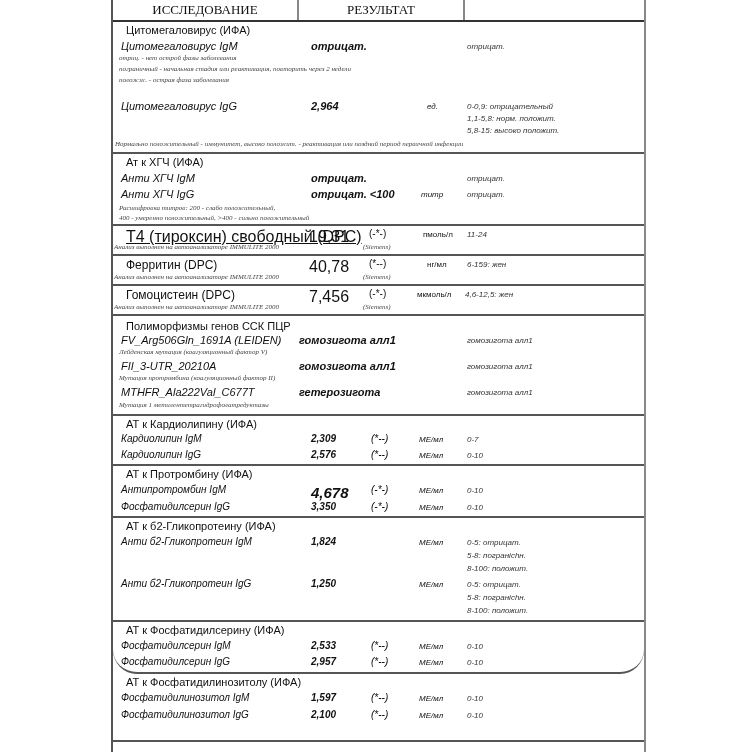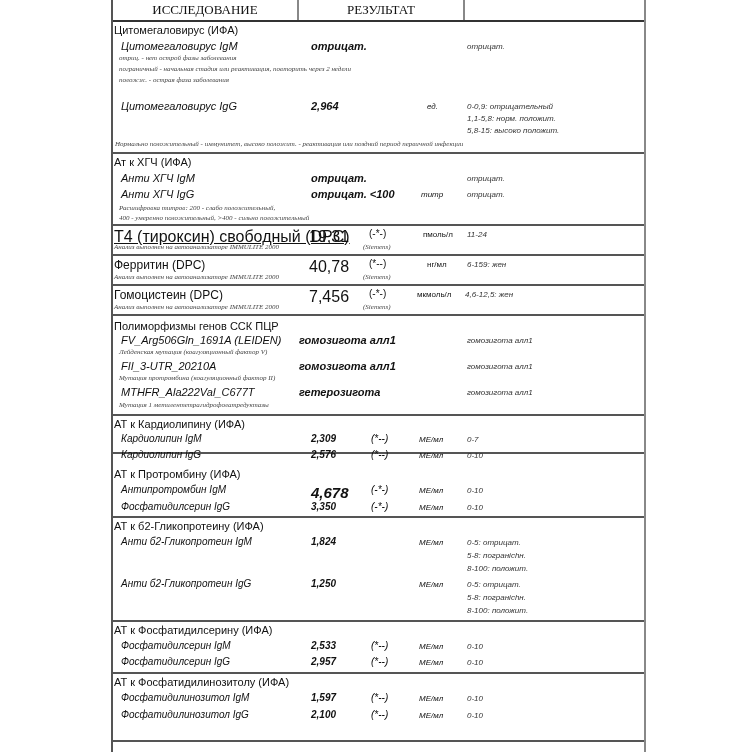--- a/index.html
+++ b/index.html
@@ -5,21 +5,21 @@
   html, body { margin: 0; padding: 0; background: #ffffff; }
   body { width: 746px; height: 752px; position: relative; overflow: hidden; font-family: "Liberation Sans", sans-serif; color: #111; }
   .sheet { position: absolute; left: 111px; top: 0; width: 535px; height: 752px; border-left: 2px solid #555; border-right: 2px solid #888; box-sizing: border-box; }
   .hdr { position: absolute; left: 0; top: 0; width: 100%; height: 20px; border-bottom: 2px solid #333; display: flex; font-family: "Liberation Serif", serif; font-size: 13px; }
   .hdr div { text-align: center; line-height: 20px; box-sizing: border-box; }
   .hdr .c1 { width: 186px; border-right: 2px solid #888; }
   .hdr .c2 { width: 166px; border-right: 2px solid #888; }
   .hdr .c3 { flex: 1; }
   .sec { position: absolute; left: 0; width: 100%; border-bottom: 2px solid #555; box-sizing: border-box; }
   .abs { position: absolute; white-space: nowrap; }
-  .title { left: 1px; font-size: 11px; }
+  .title { left: 1px; font-size: 11px; padding-left: 12px; }
   .name { left: 8px; font-size: 11px; font-style: italic; }
   .val { font-weight: bold; font-size: 11px; font-style: italic; }
   .valn { font-weight: normal; font-size: 16px; }
   .flag { font-size: 10px; }
   .flagi { font-size: 10px; font-style: italic; }
   .unit { font-size: 8px; }
   .uniti { font-size: 8px; font-style: italic; }
   .norm { font-size: 8px; font-style: italic; color: #333; }
   .note { font-family: "Liberation Serif", serif; font-style: italic; font-size: 7px; color: #444; left: 6px; }
   .notec { font-family: "Liberation Serif", serif; font-style: italic; font-size: 7px; color: #444; }
@@ -102,21 +102,21 @@
     <span class="abs name" style="top:44px;">FII_3-UTR_20210A</span>
     <span class="abs val" style="left:186px;top:44px;">гомозигота алл1</span>
     <span class="abs norm" style="left:354px;top:46px;">гомозигота алл1</span>
     <span class="abs note" style="top:58px;">Мутация протромбина (коагуляционный фактор II)</span>
     <span class="abs name" style="top:70px;">MTHFR_Ala222Val_C677T</span>
     <span class="abs val" style="left:186px;top:70px;">гетерозигота</span>
     <span class="abs norm" style="left:354px;top:72px;">гомозигота алл1</span>
     <span class="abs note" style="top:85px;">Мутация 1 метилентетрагидрофолатредуктазы</span>
   </div>
 
-  <div class="sec" style="top:416px;height:38px;">
+  <div class="sec" style="top:416px;height:50px;">
     <span class="abs title" style="top:2px;">АТ к Кардиолипину (ИФА)</span>
     <span class="abs name" style="top:17px;font-size:10px;">Кардиолипин IgM</span>
     <span class="abs val" style="left:198px;top:17px;font-size:10px;">2,309</span>
     <span class="abs flagi" style="left:258px;top:17px;">(*--)</span>
     <span class="abs uniti" style="left:306px;top:19px;">МЕ/мл</span>
     <span class="abs norm" style="left:354px;top:19px;">0-7</span>
     <span class="abs name" style="top:33px;font-size:10px;">Кардиолипин IgG</span>
     <span class="abs val" style="left:198px;top:33px;font-size:10px;">2,576</span>
     <span class="abs flagi" style="left:258px;top:33px;">(*--)</span>
     <span class="abs uniti" style="left:306px;top:35px;">МЕ/мл</span>
@@ -146,21 +146,21 @@
     <span class="abs norm" style="left:354px;top:33px;">5-8: погранichн.</span>
     <span class="abs norm" style="left:354px;top:46px;">8-100: положит.</span>
     <span class="abs name" style="top:60px;font-size:10px;">Анти б2-Гликопротеин IgG</span>
     <span class="abs val" style="left:198px;top:60px;font-size:10px;">1,250</span>
     <span class="abs uniti" style="left:306px;top:62px;">МЕ/мл</span>
     <span class="abs norm" style="left:354px;top:62px;">0-5: отрицат.</span>
     <span class="abs norm" style="left:354px;top:75px;">5-8: погранichн.</span>
     <span class="abs norm" style="left:354px;top:88px;">8-100: положит.</span>
   </div>
 
-  <div class="sec" style="top:622px;height:52px;">
+  <div class="sec" style="top:622px;height:52px;border-radius:24px;">
     <span class="abs title" style="top:2px;">АТ к Фосфатидилсерину (ИФА)</span>
     <span class="abs name" style="top:18px;font-size:10px;">Фосфатидилсерин IgM</span>
     <span class="abs val" style="left:198px;top:18px;font-size:10px;">2,533</span>
     <span class="abs flagi" style="left:258px;top:18px;">(*--)</span>
     <span class="abs uniti" style="left:306px;top:20px;">МЕ/мл</span>
     <span class="abs norm" style="left:354px;top:20px;">0-10</span>
     <span class="abs name" style="top:34px;font-size:10px;">Фосфатидилсерин IgG</span>
     <span class="abs val" style="left:198px;top:34px;font-size:10px;">2,957</span>
     <span class="abs flagi" style="left:258px;top:34px;">(*--)</span>
     <span class="abs uniti" style="left:306px;top:36px;">МЕ/мл</span>

